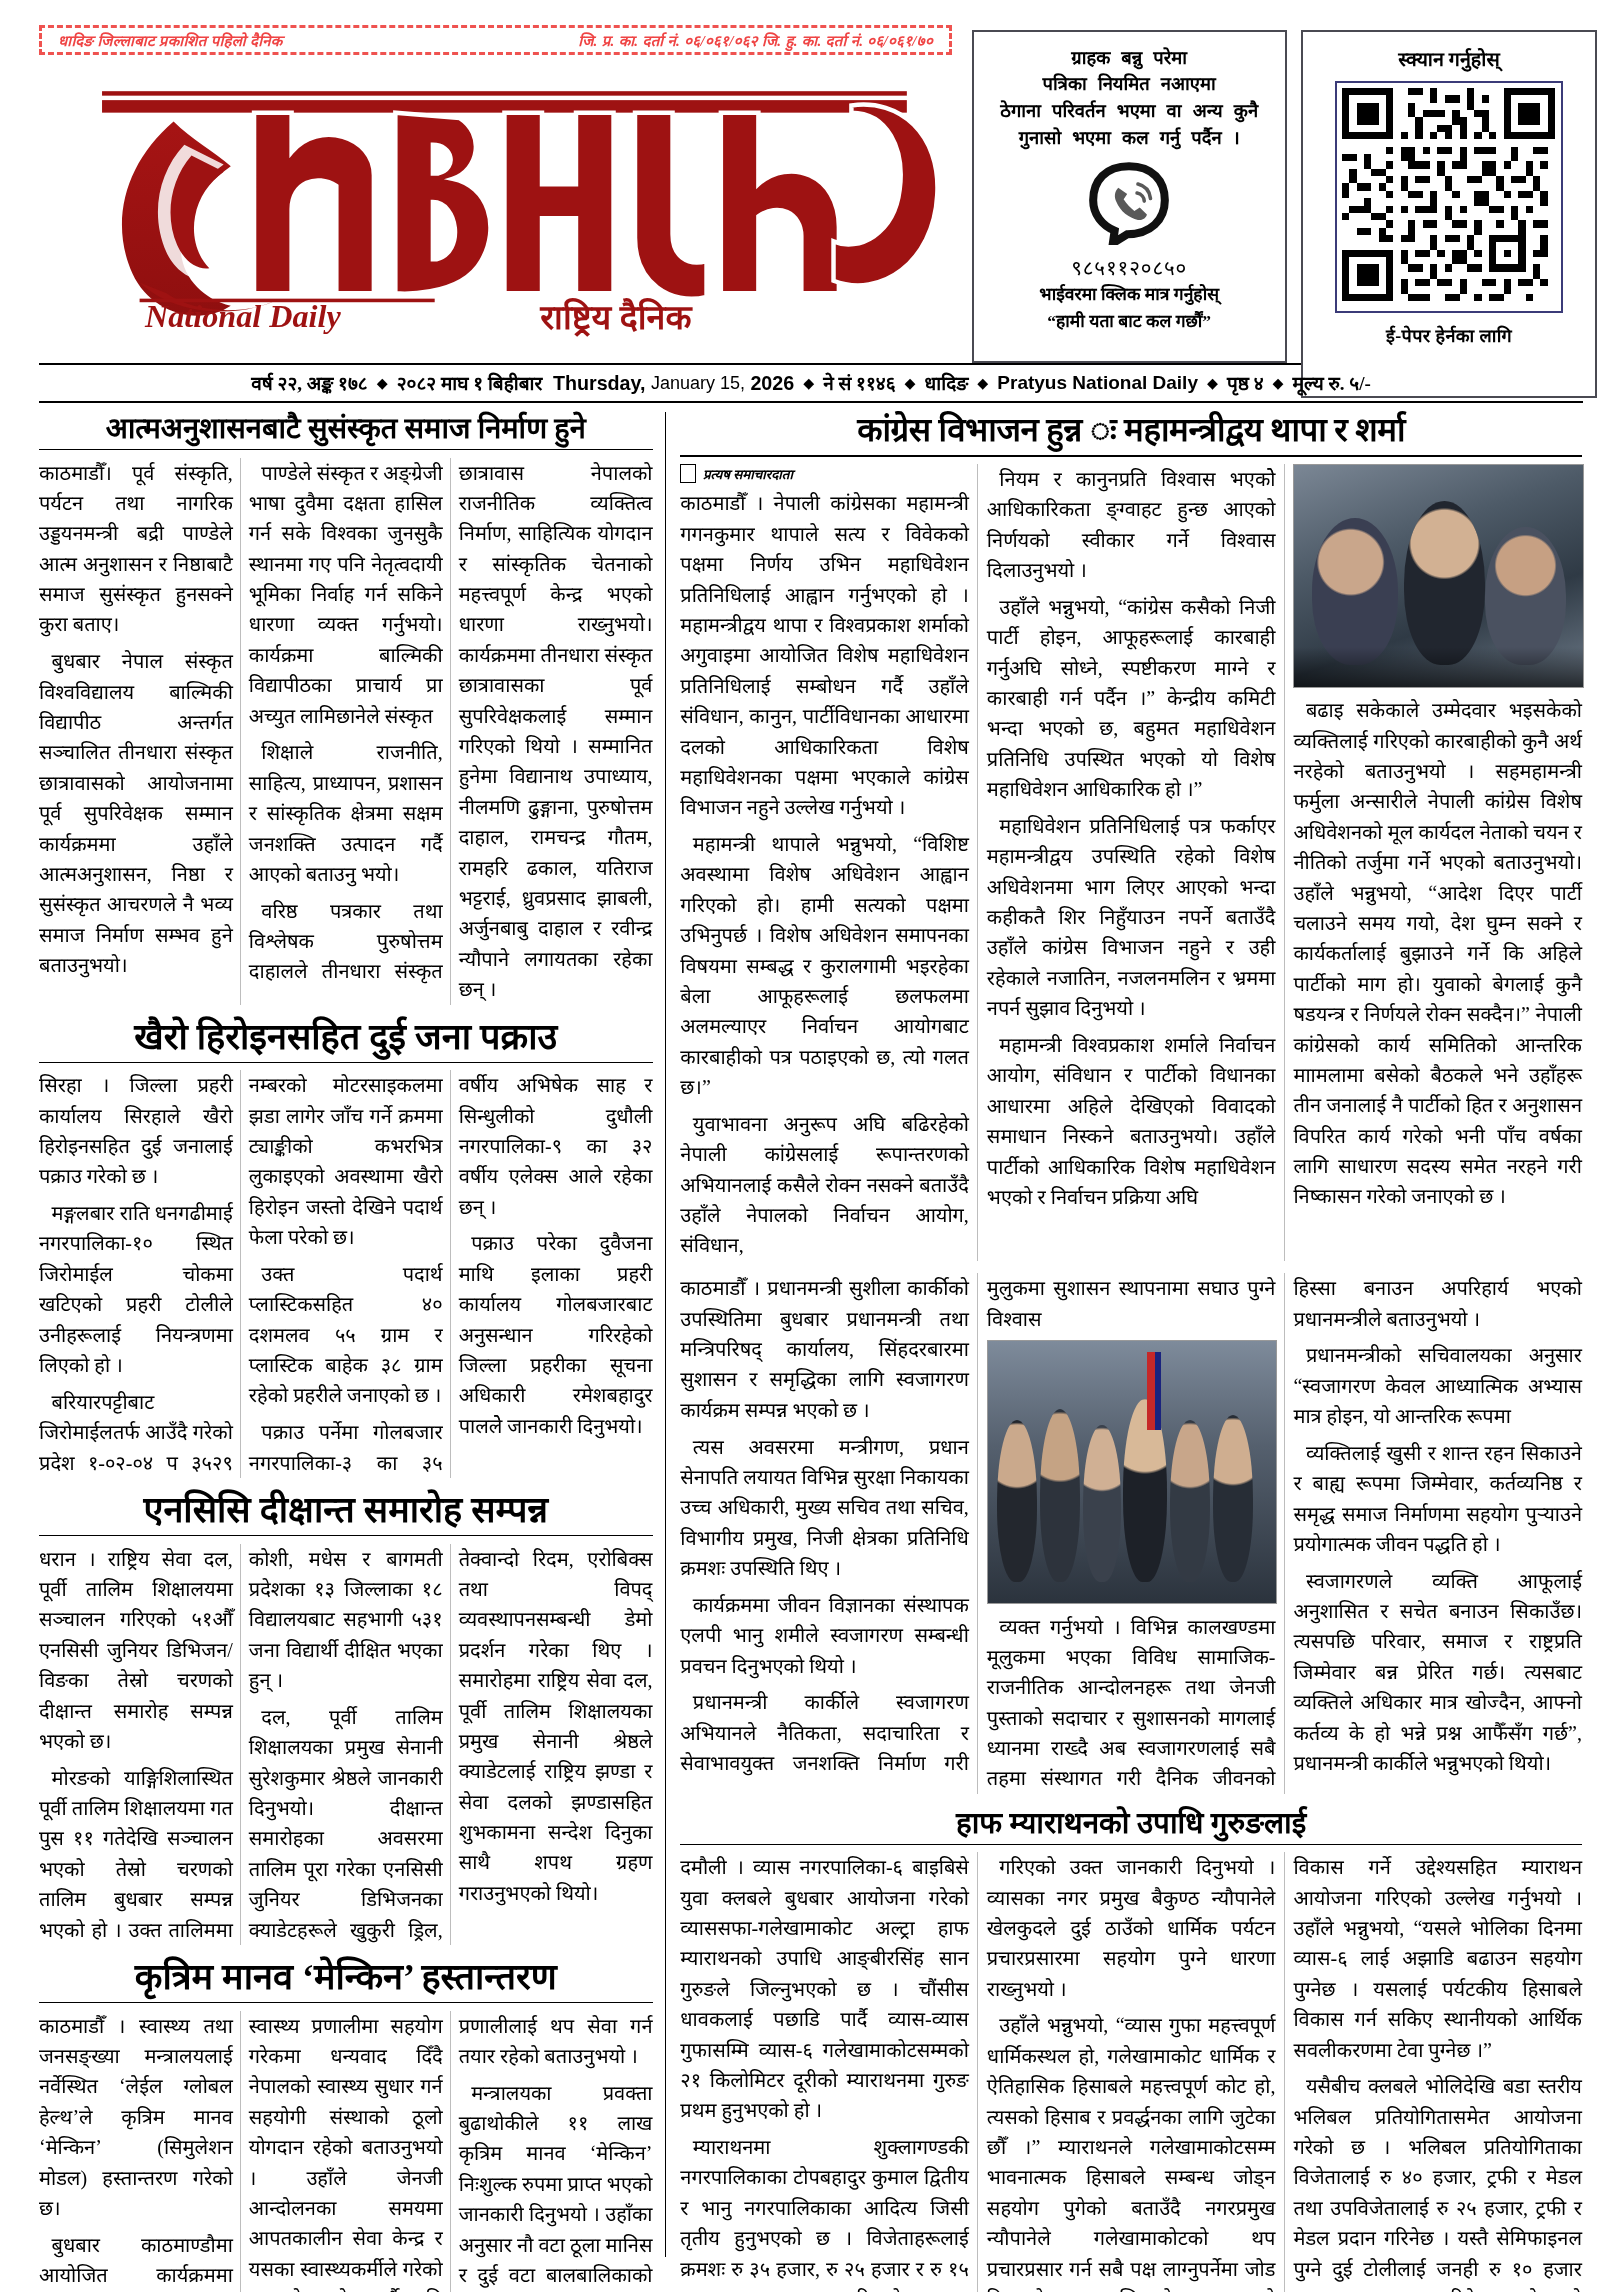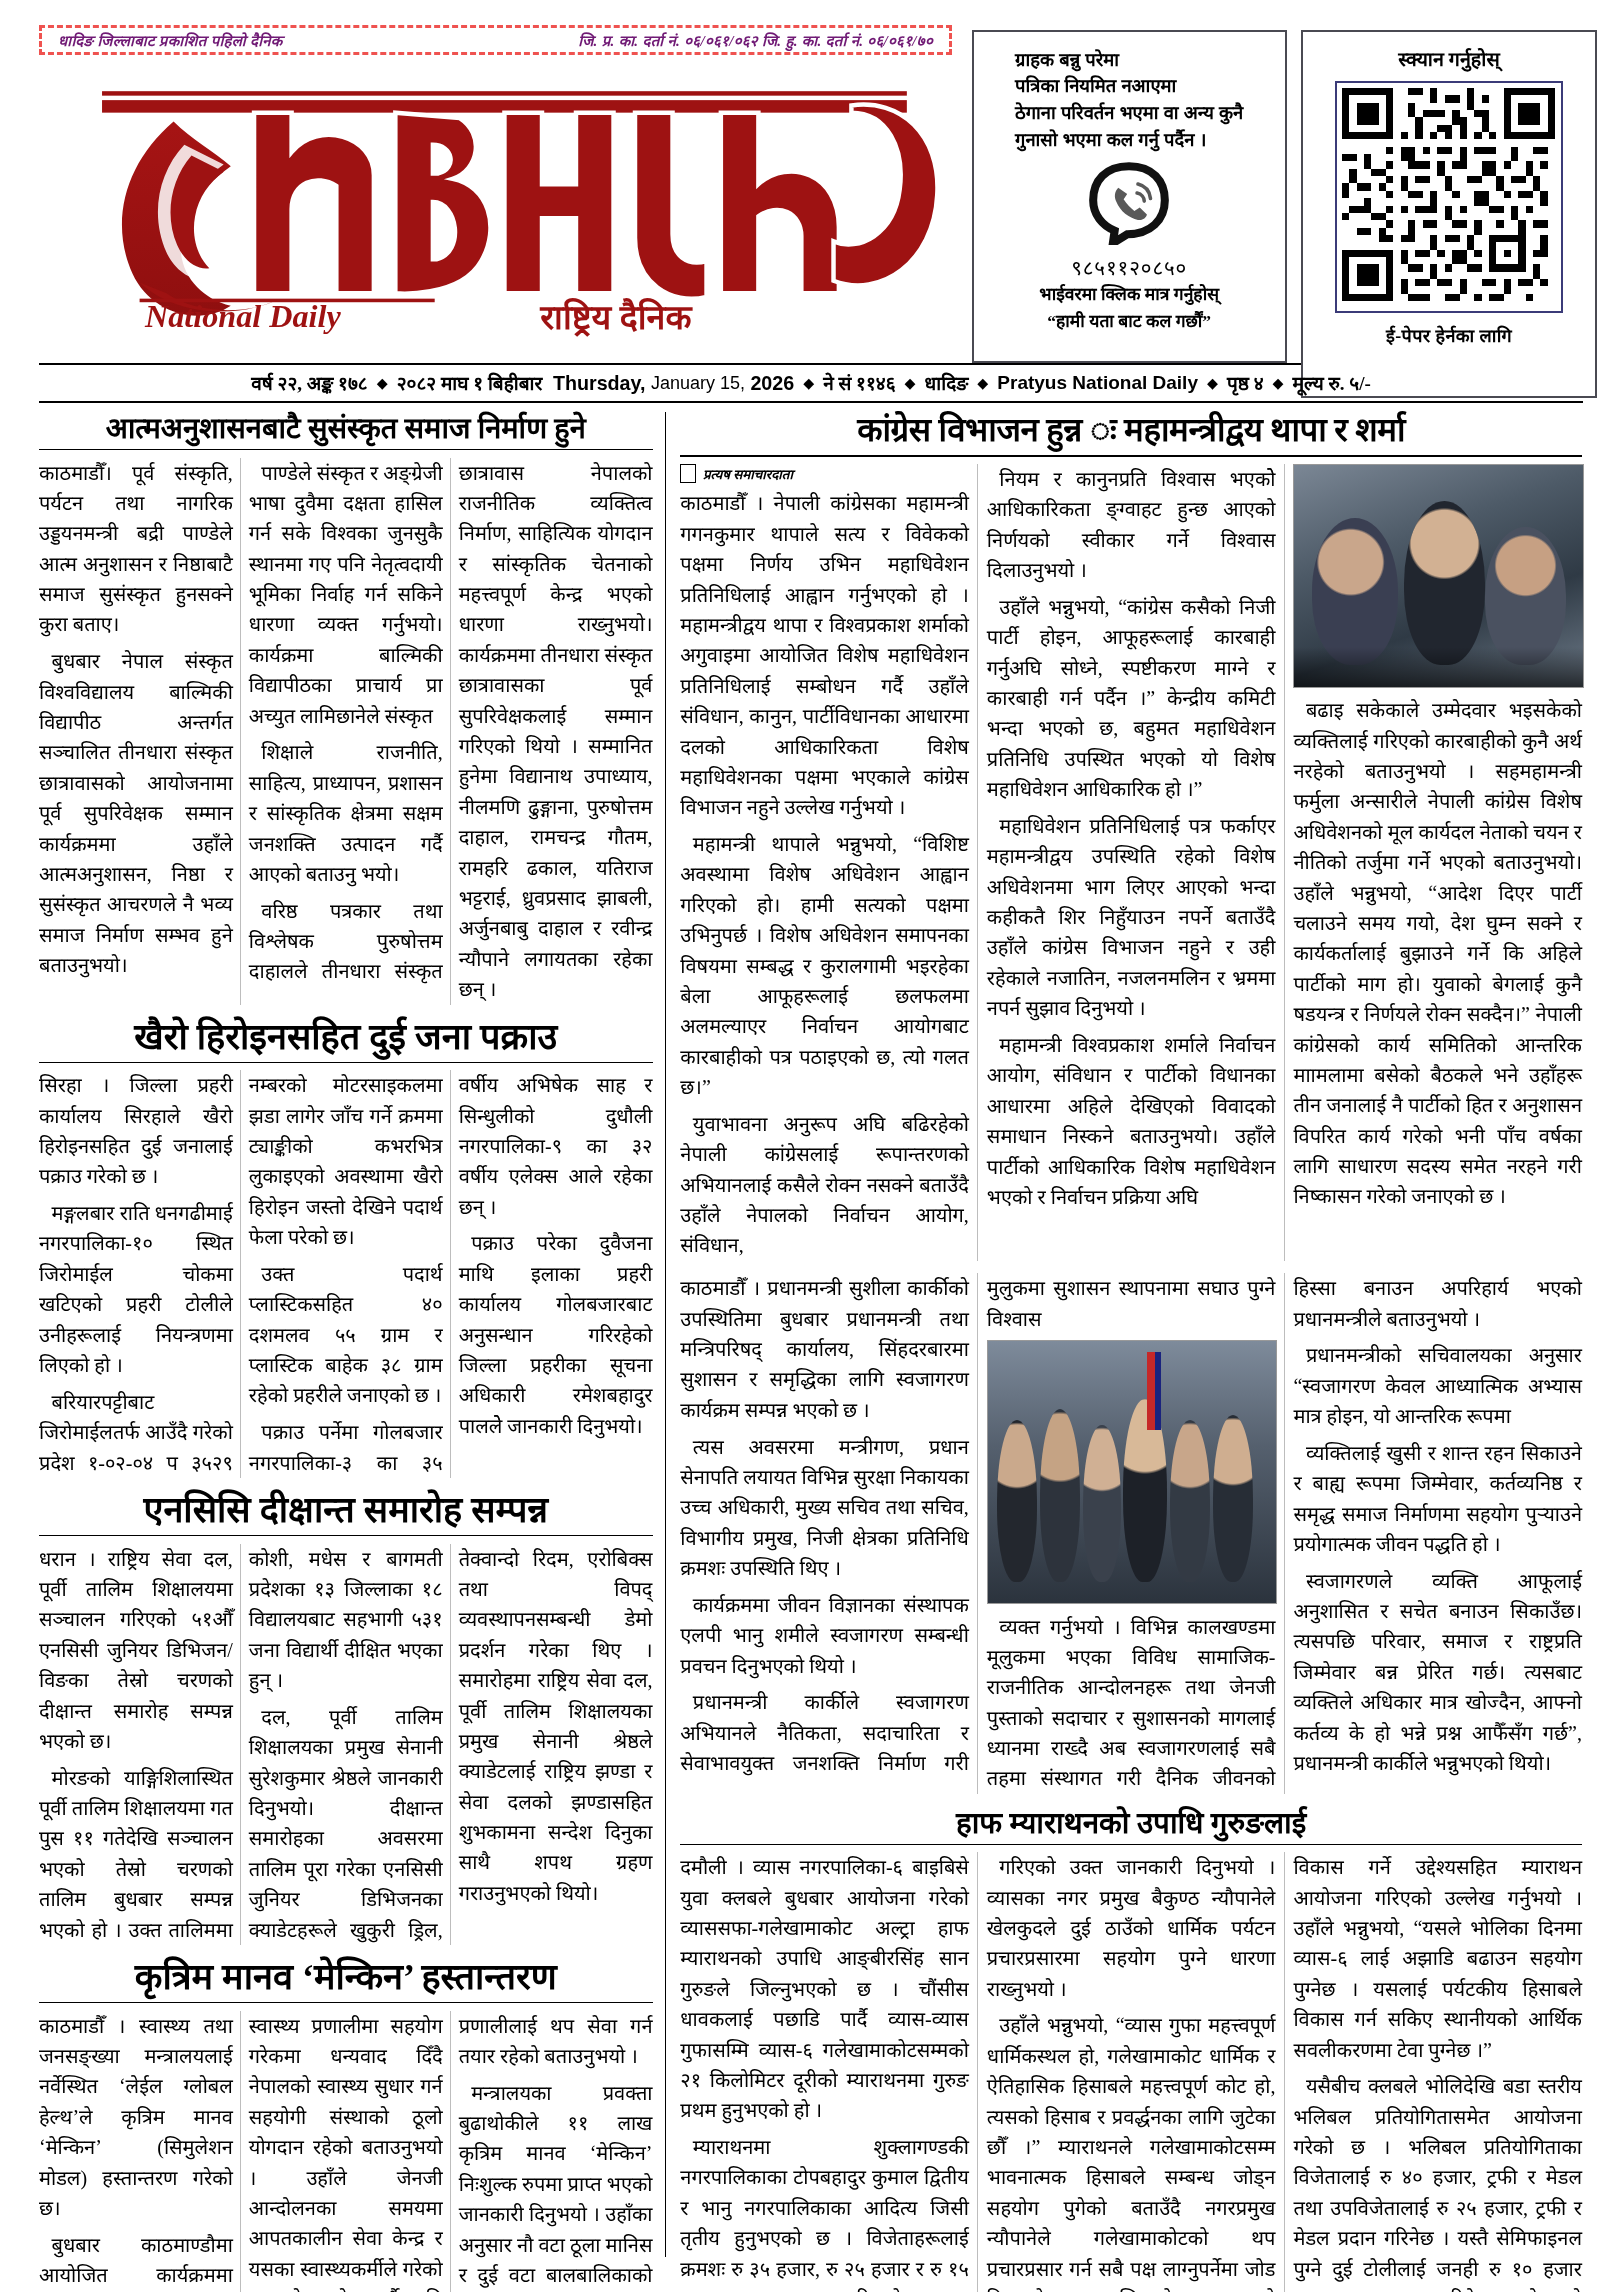--- a/index.html
+++ b/index.html
@@ -9,21 +9,21 @@
     color:#000;
     -webkit-font-smoothing:antialiased;
   }
   .page{position:relative;width:1622px;height:2293px;background:#fff;box-sizing:border-box;padding:0;}
 
   
   .topbar{display:flex;align-items:stretch;padding:25px 39px 0 39px;box-sizing:border-box;height:358px;}
   .masthead-col{width:913px;position:relative;}
   .regstrip{
     border:3.6px dashed #ef5350;
-    color:#701a75;
+    color:#ef4444;
     font-family:"Liberation Serif",serif;
     font-style:italic;
     font-weight:700;
     font-size:15px;
     letter-spacing:0.3px;
     padding:4.5px 16px 5.4px 16px;
     display:flex;justify-content:space-between;align-items:center;
     box-sizing:border-box;
     height:30px;
   }
@@ -35,22 +35,22 @@
   .sbox{
     border:2.7px solid #4a4a52;
     background:#fff;
     box-sizing:border-box;
     padding:9px 10.7px;
     display:flex;flex-direction:column;align-items:center;
   }
   .sbox.sub{width:315px;height:333px;justify-content:flex-start;}
   .sbox.qr{width:296px;height:368px;justify-content:flex-start;}
   .sub-lines{
-    text-align:left;
-    font-family:Liberation Sans, sans-serif;
+    text-align:center;
+    font-family:Liberation Mono, monospace;
     font-size:18.4px;
     line-height:1.45;
     font-weight:600;
     margin-top:5.4px;
   }
   .viber-ico{margin:5.4px 0 1.8px 0;}
   .sub-phone{font-size:20.6px;font-weight:400;letter-spacing:0.9px;margin-top:1.8px;}
   .sub-note{font-size:17.5px;font-weight:600;line-height:1.45;text-align:center;margin-top:1.8px;}
   .qr-title{font-size:19.7px;font-weight:700;margin:3.6px 0 9px 0;}
   .qr-holder{border:2.7px solid #3b3b78;padding:5.4px;background:#fff;}

